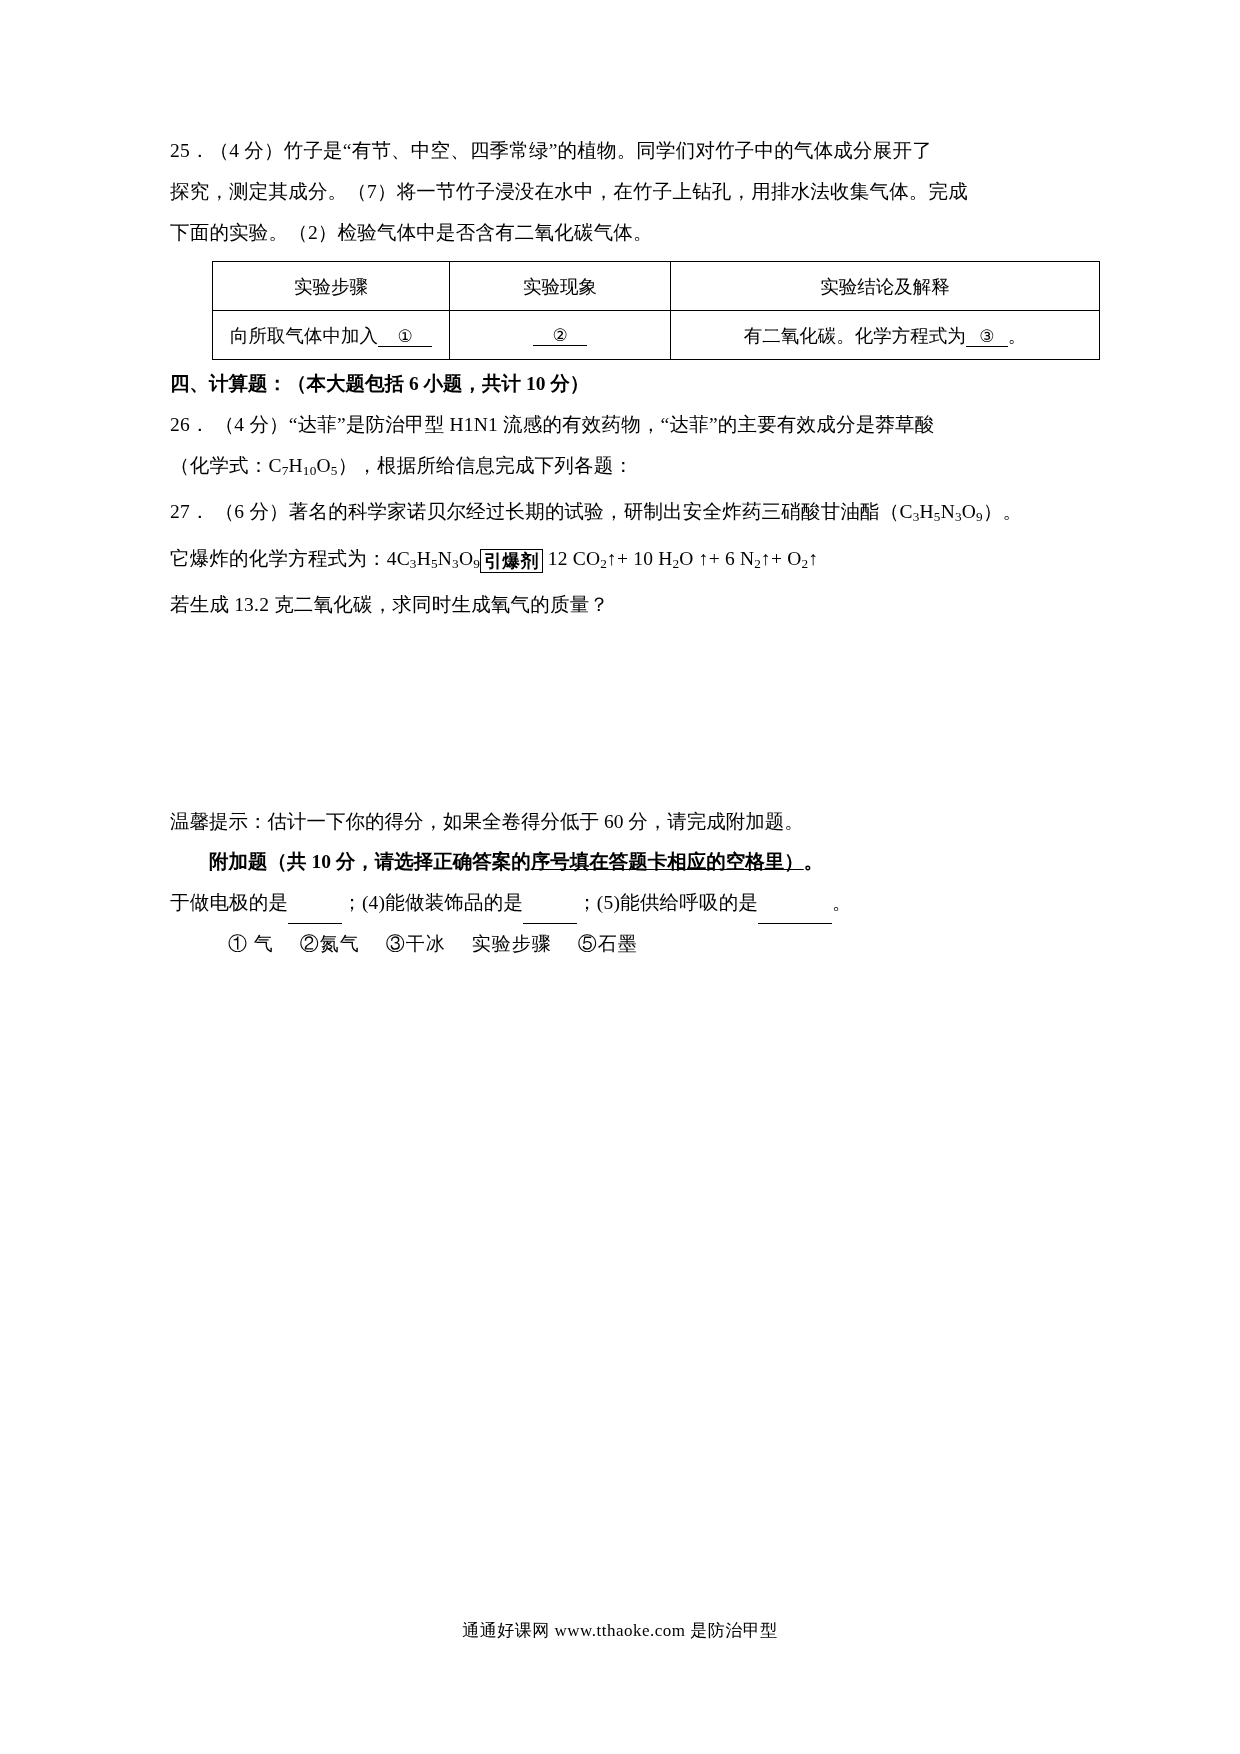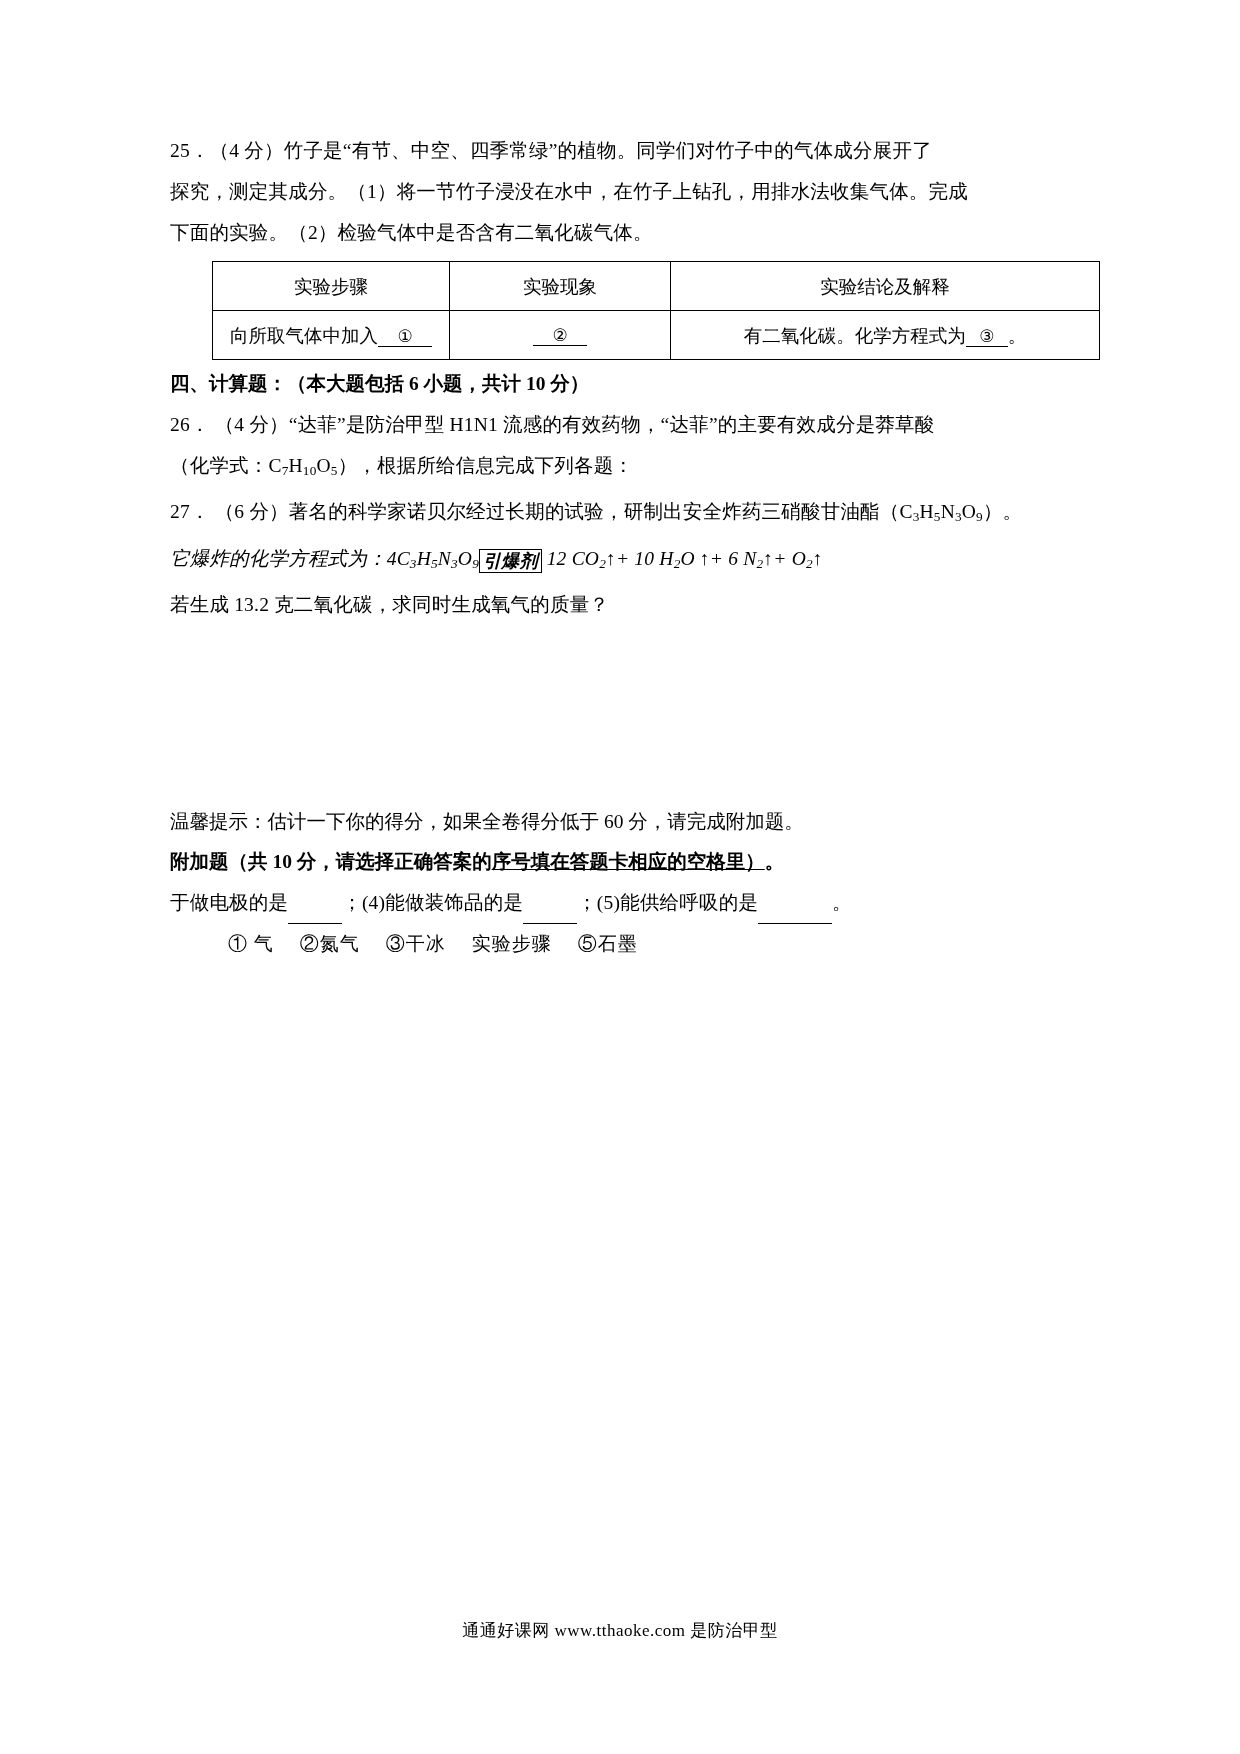--- a/index.html
+++ b/index.html
@@ -69,30 +69,31 @@
   .boxed-cond {
     border: 1.4px solid #000;
     font-weight: bold;
     padding: 0 3px;
     font-size: 18px;
     display: inline-block;
     line-height: 22px;
     position: relative;
     top: 2px;
   }
-  .eqn { font-family: "Liberation Serif", serif; font-style: italic; }
+  .eqn { font-family: "Liberation Serif", serif; }
   .tip {
     font-size: 19.5px;
     line-height: 40px;
     margin-top: 2px;
   }
   .attach-title {
     font-size: 19.5px;
     font-weight: bold;
     line-height: 40px;
+    margin-left: 39px;
   }
   .attach-title .ul { text-decoration: underline; }
   .opts {
     font-size: 19px;
     line-height: 40px;
     margin-left: 58px;
     letter-spacing: 1px;
   }
   .opt-item { display: inline-block; margin-right: 26px; }
   .spacer-big { height: 175px; }
@@ -107,21 +108,21 @@
     font-family: "Liberation Serif", serif;
   }
 </style>
 </head>
 <body>
 
 <div class="page">
 
   <div class="q-block">
     <div class="line">25．（4 分）竹子是“有节、中空、四季常绿”的植物。同学们对竹子中的气体成分展开了</div>
-    <div class="line">探究，测定其成分。（1）将一节竹子浸没在水中，在竹子上钻孔，用排水法收集气体。完成</div>
+    <div class="line">探究，测定其成分。（7）将一节竹子浸没在水中，在竹子上钻孔，用排水法收集气体。完成</div>
     <div class="line">下面的实验。（2）检验气体中是否含有二氧化碳气体。</div>
 
     <table class="exp">
       <tbody>
           <tr>
         <th class="c1">实验步骤</th>
         <th class="c2">实验现象</th>
         <th class="c3">实验结论及解释</th>
       </tr>
       <tr>

